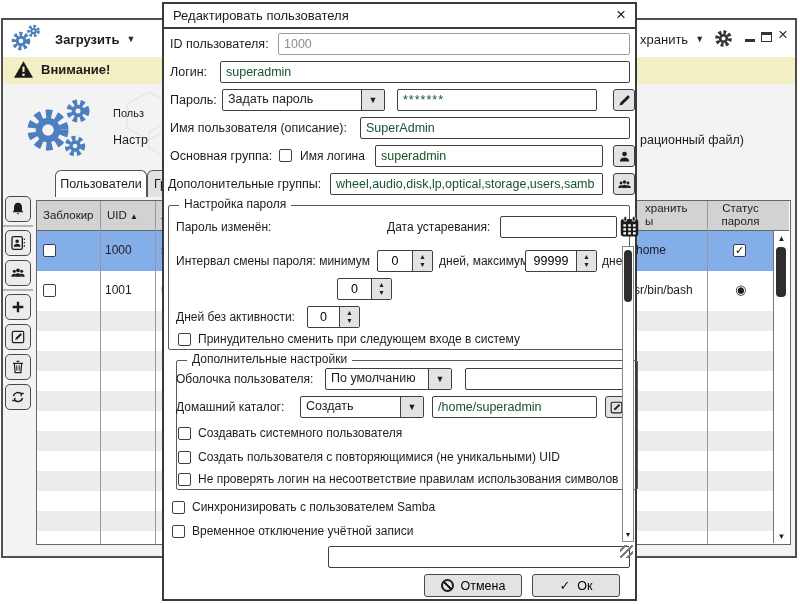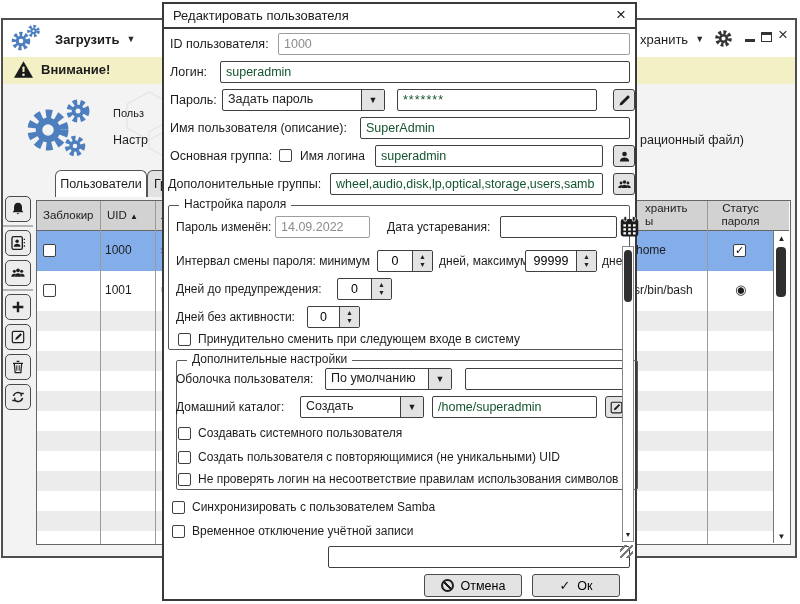--- a/index.html
+++ b/index.html
@@ -308,21 +308,20 @@
           <path d="M2 17.5c0-3 1.9-4.4 4.4-4.4 1 0 1.9.2 2.6.7a6.6 6.6 0 0 0-2.2 3.7z"></path>
           <path d="M22 17.5c0-3-1.9-4.4-4.4-4.4-1 0-1.9.2-2.6.7a6.6 6.6 0 0 1 2.2 3.7z"></path>
           <path d="M7.4 17.5c0-3.3 2-5.1 4.6-5.1s4.6 1.8 4.6 5.1z"></path>
         </svg>
     </div>
 
     <div class="abs grp" style="left:4px;top:201px;width:462px;height:145px;">
       <span class="legend">Настройка пароля</span>
     </div>
     <span class="abs slbl" style="left:12px;top:212px;">Пароль изменён:</span>
-    <input class="abs inp disabled" style="left: 111px; top: 212px; width: 95px;" value="14.09.2022">
     <span class="abs slbl" style="left:223px;top:212px;">Дата устаревания:</span>
     <input class="abs inp" style="left: 336px; top: 212px; width: 117px;" value="">
     <div class="abs" style="left:455px;top:211px;">
       <svg width="21" height="23" viewBox="0 0 24 26">
         <rect x="2" y="4.5" width="20" height="20" rx="2.8" fill="#1d1d1d"></rect>
         <rect x="5.5" y="1.5" width="3.4" height="5.5" rx="1.6" fill="#1d1d1d" stroke="#fff"></rect>
         <rect x="15.1" y="1.5" width="3.4" height="5.5" rx="1.6" fill="#1d1d1d" stroke="#fff"></rect>
         <g fill="#fff">
           <rect x="5" y="10.5" width="3" height="2.6"></rect>
             <rect x="10.5" y="10.5" width="3" height="2.6"></rect>
@@ -348,21 +347,20 @@
     <span class="abs slbl" style="left:275px;top:246px;">дней, максимум</span>
     <div class="abs spin" style="left:361px;top:246px;width:72px;">
       <input value="99999" style="">
       <div class="spin-btns">
           <span>▲</span>
           <span>▼</span>
         </div>
     </div>
     <span class="abs slbl" style="left:438px;top:246px;">дней.</span>
 
-    <span class="abs slbl" style="left:12px;top:274px;">Дней до предупреждения:</span>
     <div class="abs spin" style="left:173px;top:274px;width:55px;">
       <input value="0" style="">
       <div class="spin-btns">
           <span>▲</span>
           <span>▼</span>
         </div>
     </div>
 
     <span class="abs slbl" style="left:12px;top:302px;">Дней без активности:</span>
     <div class="abs spin" style="left:143px;top:302px;width:53px;">

